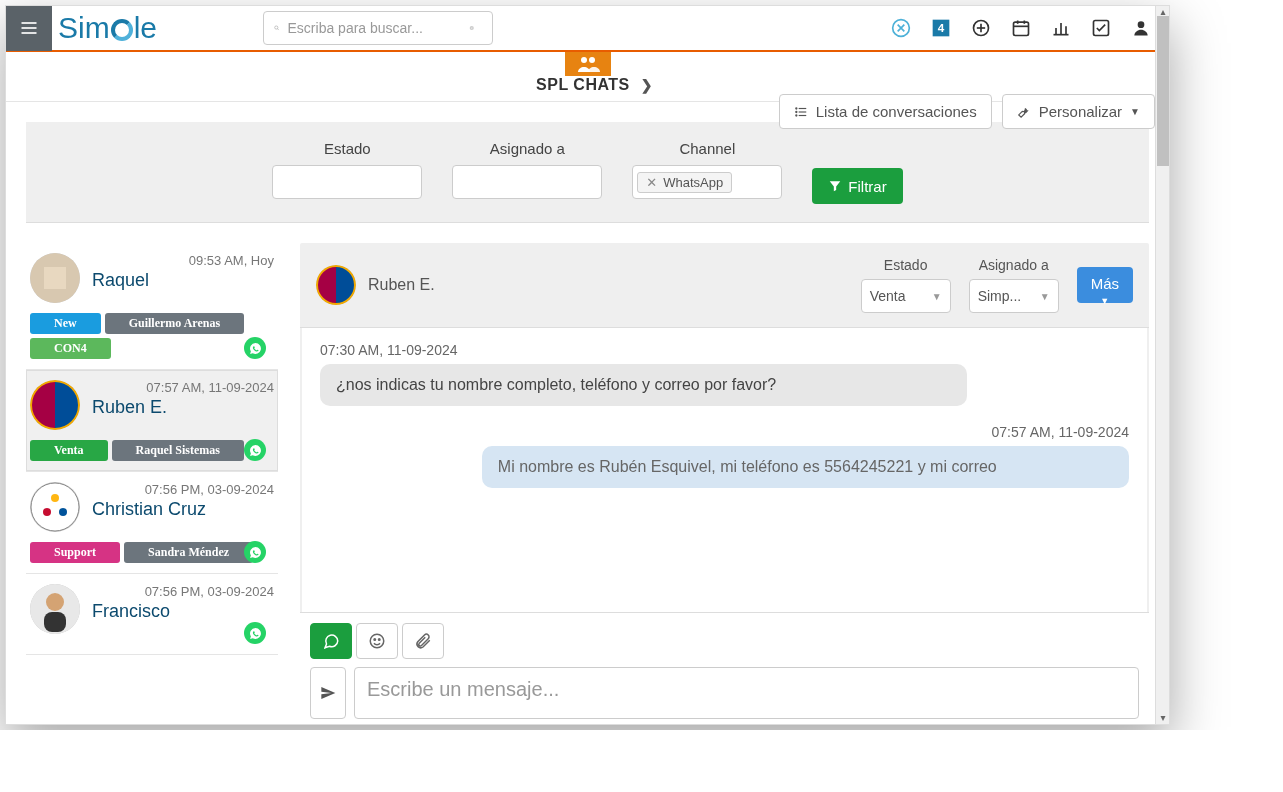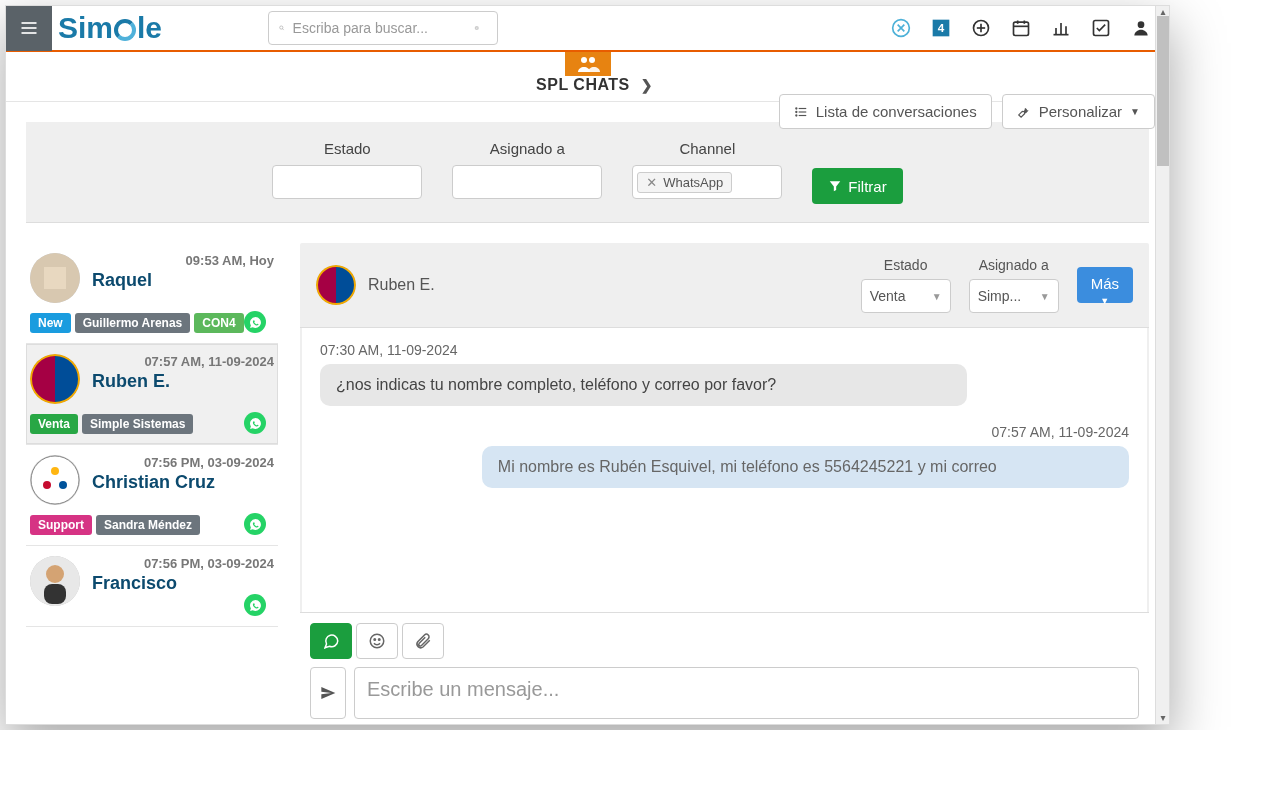--- a/index.html
+++ b/index.html
@@ -2,21 +2,21 @@
 <html><head>
   <meta charset="utf-8">
   <style>
     * { box-sizing: border-box; margin: 0; padding: 0; }
     body { font-family: -apple-system, Helvetica, Arial, sans-serif; font-size: 14px; color: #333; background: #fff; }
     .app { width: 1165px; height: 720px; margin: 5px; box-shadow: 0 20px 50px rgba(0,0,0,0.35); position: relative; overflow: hidden; border: 1px solid #ddd;}
     
     .topbar { height: 46px; display: flex; align-items: center; border-bottom: 2px solid #e85c00; }
     .hamburger { width: 46px; height: 46px; background: #5a6268; color: #fff; display: flex; align-items: center; justify-content: center; font-size: 20px; cursor: pointer; }
     .logo { display: flex; align-items: center; padding: 0 6px; }
-    .logo-text { font-size: 30px; font-weight: 700; color: #1a7aa8; display: flex; align-items:center;}
+    .logo-text { font-size: 30px; font-weight: 400; color: #1a7aa8; display: flex; align-items:center;}
     .logo-text .p { display:inline-block; width:22px; height:22px; border:4px solid #1a7aa8; border-radius:50%; border-right-color:#4fb1da; border-bottom-color:#4fb1da; margin: 0 1px; position:relative; top:2px;}
     .search-wrap { margin-left: 100px; display: flex; align-items: center; background: #fff; border: 1px solid #ccc; border-radius: 4px; width: 230px; height: 34px; padding: 0 10px; color: #888; }
     .search-wrap svg { width: 14px; height: 14px; margin-right: 8px; }
     .search-input { border: none; outline: none; flex: 1; font-size: 14px; color: #555; }
     .search-input::placeholder { color: #999; }
     .search-caret { width: 16px; height: 16px; color: #999; }
     .top-icons { margin-left: auto; display: flex; align-items: center; gap: 20px; padding-right: 18px; }
     .top-icons .ic { width: 20px; height: 20px; display: flex; align-items:center; justify-content:center; color: #333; cursor:pointer;}
     
     .subheader { height: 50px; display: flex; align-items: center; border-bottom: 1px solid #e5e5e5; flex-direction: column; }
@@ -34,28 +34,28 @@
     .chip-box { width: 150px; min-height: 34px; border: 1px solid #ccc; border-radius: 4px; background: #fff; padding: 4px; display:flex; align-items:center;}
     .chip { background: #f4f4f4; border: 1px solid #ccc; border-radius: 3px; padding: 2px 8px; font-size: 13px; display: inline-flex; align-items: center; gap: 6px; color: #555;}
     .chip .x { color: #888; cursor:pointer; }
     .btn-green { background: #1b9e3e; color: #fff; border: none; border-radius: 4px; padding: 9px 16px; font-size: 15px; font-weight: 500; display:inline-flex; align-items:center; gap:6px; cursor:pointer; align-self: flex-end; height: 36px;}
     
     .body { display: flex; padding: 20px; gap: 14px; height: 526px; }
     .left-col { width: 260px; overflow: hidden; position: relative; }
     .conv-list { height: 100%; overflow-y: auto; padding-right: 8px;}
     .conv-item { padding: 10px 4px; border-bottom: 1px solid #e5e5e5; position: relative; cursor:pointer;}
     .conv-item.active { background: #f0f0f0; box-shadow: inset 0 0 0 1px #ddd; }
-    .conv-top { display: flex; font-weight: bold; }
+    .conv-top { display: flex; }
     .avatar { width: 50px; height: 50px; border-radius: 50%; background: #ccc; flex-shrink: 0; display:flex; align-items:center; justify-content:center; overflow:hidden;}
     .avatar svg{width:50px;height:50px;}
     .conv-meta { flex: 1; padding-left: 12px; }
     .conv-time { font-size: 13px; color: #777; text-align: right; }
     .conv-name { font-size: 18px; color: #0c4a6e; margin-top: 2px; }
     .conv-tags { margin-top: 10px; display: flex; flex-wrap: wrap; gap: 4px; }
-    .tag { font-size: 12px; padding: 3px 8px; border-radius: 3px; color: #fff; font-weight: 600;}
+    .tag { font-size: 12px; padding: 3px 24px; border-radius: 3px; color: #fff; font-weight: 600; font-family: Liberation Serif, serif;}
     .tag.blue { background: #1a9cdf; }
     .tag.gray { background: #6c757d; }
     .tag.green2 { background: #5cb85c; }
     .tag.green3 { background: #28a745; }
     .tag.pink { background: #d63384; }
     .wa-icon { width: 22px; height: 22px; background: #25d366; border-radius: 50%; display: flex; align-items:center; justify-content:center; position: absolute; right: 12px; bottom: 10px;}
     .wa-icon svg { width: 13px; height: 13px; fill: #fff; }
     
     .conv-list::-webkit-scrollbar { width: 12px; }
     .conv-list::-webkit-scrollbar-track { background: #eee; }
@@ -272,21 +272,21 @@
       <div class="avatar">
                 <div class="barca"></div>
               </div>
       <div class="conv-meta">
         <div class="conv-time">07:57 AM, 11-09-2024</div>
         <div class="conv-name">Ruben E.</div>
       </div>
     </div>
     <div class="conv-tags">
               <span class="tag green3">Venta</span>
-              <span class="tag gray">Simple Sistemas</span>
+              <span class="tag gray">Raquel Sistemas</span>
             </div>
     <div class="wa-icon">
               <svg viewBox="0 0 24 24">
                 <path d="M12 2a10 10 0 0 0-8.5 15.3L2 22l4.9-1.4A10 10 0 1 0 12 2zm5 14c-.3.8-1.5 1.4-2.4 1.5-1.6.1-3-.6-4.9-2.4-1.9-1.8-2.6-3.3-2.5-4.9.1-.9.7-2.1 1.5-2.4.3-.1.7 0 .9.2l1 1.8c.1.3 0 .6-.2.8l-.5.5c-.2.2-.2.5 0 .8.4.7 1 1.5 1.7 2.1.7.6 1.3 1 2.1 1.3.3.1.6 0 .8-.2l.5-.5c.2-.2.5-.3.8-.2l1.8 1c.2.2.3.6.2.9z"></path>
               </svg>
             </div>
   </div>
           <div class="conv-item">
     <div class="conv-top">
       <div class="avatar">

